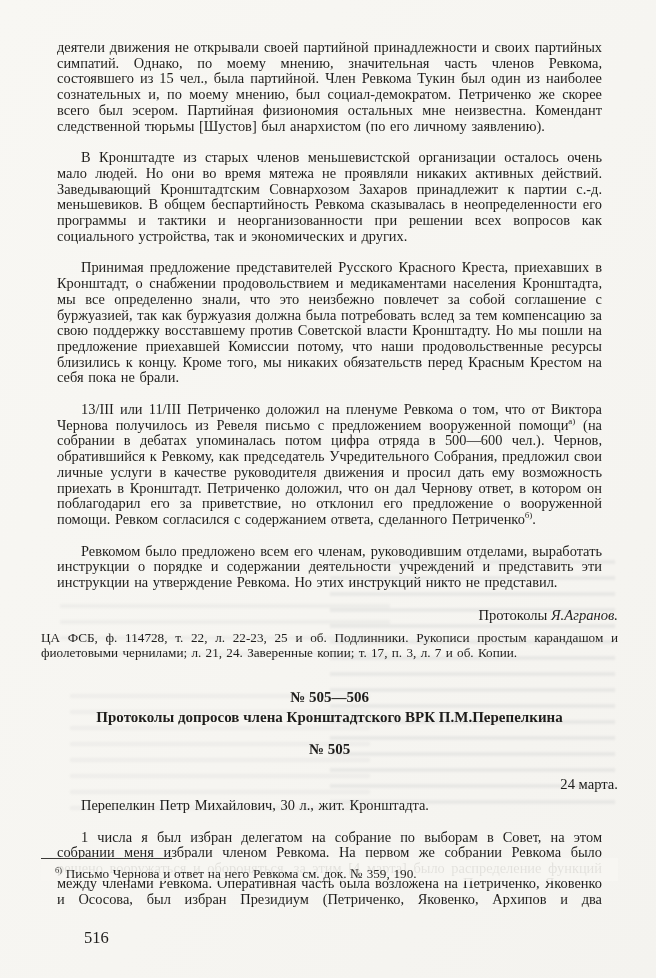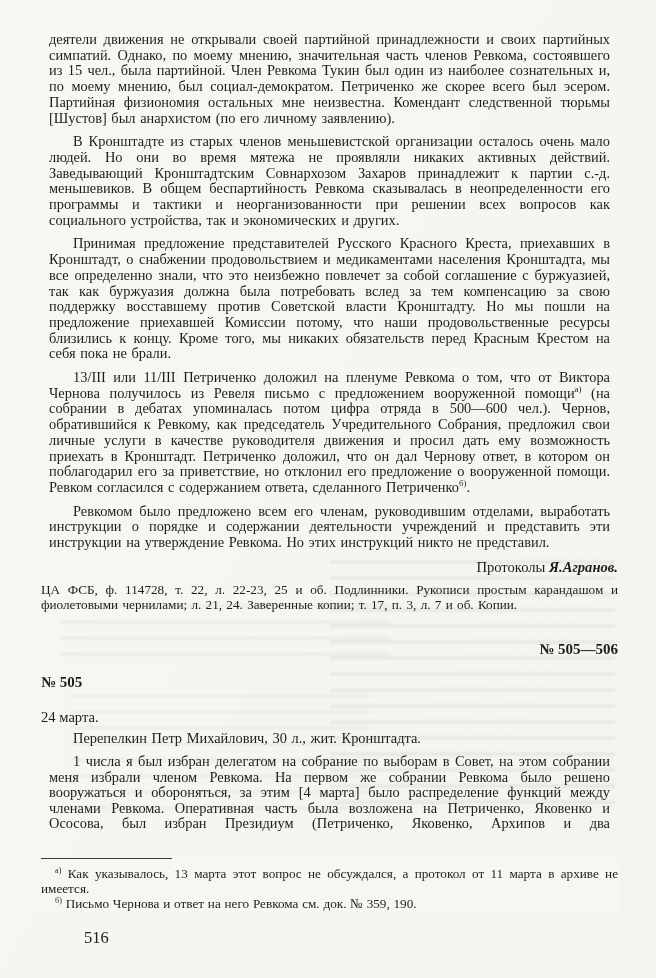--- a/index.html
+++ b/index.html
@@ -8,54 +8,54 @@
     width:656px;height:978px;
     background:linear-gradient(120deg,#f8f7f3 0%,#f6f5f1 55%,#f4f3ef 100%);
     font-family:"Liberation Serif","DejaVu Serif",serif;
     color:#1e1d1b;
     overflow:hidden;
   }
   .content{
     position:absolute;left:41px;top:24px;width:577px;
   }
   .para{
-    margin:8px;
+    margin:16px;
     font-size:14.4px;
     line-height:15.7px;
     text-align:justify;
     text-indent:24px;
     word-spacing:1px;
   }
   .para.no-indent{text-indent:0;}
   .para.cont{text-align-last:justify;}
   sup.fn-ref{font-size:0.62em;line-height:0;vertical-align:super;}
   .signature{
     text-align:right;
     font-size:14.6px;line-height:17px;
     margin-top:6px;margin-bottom:0;
   }
   .sig-name{font-style:italic;}
-  .sig-line .interrogator{font-style:italic;font-weight:bold;}
+  .sig-line .interrogator{font-style:italic;}
   .source{
     margin:6px 0 0 0;
     font-size:13.2px;line-height:15.2px;
     text-align:justify;word-spacing:1px;
   }
   .doc-heading{
     margin-top:28px;
-    text-align:right;font-weight:bold;
+    text-align:center;font-weight:bold;
     font-size:15px;line-height:18.5px;
   }
   .doc-number-range{margin-bottom:1px;}
   .doc-number{
-    margin-top:14px;text-align:left;
+    margin-top:14px;text-align:center;
     font-weight:bold;font-size:15px;line-height:18px;
   }
   .doc-date{
-    margin-top:18px;text-align:left;
+    margin-top:18px;text-align:right;
     font-size:14.6px;line-height:16px;
   }
   .person{margin-top:6px;}
   .last-para{line-height:15.4px;}
   .footnote-area{
     position:absolute;left:41px;top:858px;width:577px;
     background:rgba(247,246,242,0.9);
   }
   .footnote-rule{
     width:131px;height:0;
@@ -111,33 +111,33 @@
     <p class="para">Ревкомом было предложено всем его членам, руководившим отделами, выработать инструкции о порядке и содержании деятельности учреждений и представить эти инструкции на утверждение Ревкома. Но этих инструкций никто не представил.</p>
 
     <div class="signature">
       <div class="sig-line"><span>Протоколы</span> <span class="interrogator">Я.Агранов.</span></div>
     </div>
 
     <p class="source">ЦА ФСБ, ф. 114728, т. 22, л. 22-23, 25 и об. Подлинники. Рукописи простым карандашом и фиолетовыми чернилами; л. 21, 24. Заверенные копии; т. 17, п. 3, л. 7 и об. Копии.</p>
 
     <div class="doc-heading">
       <div class="doc-number-range">№ 505—506</div>
+      <div class="doc-title">Протоколы допросов члена Кронштадтского ВРК П.М.Перепелкина</div>
     </div>
 
     <div class="doc-number">№ 505</div>
 
     <div class="doc-date">24 марта.</div>
 
     <p class="para person">Перепелкин Петр Михайлович, 30 л., жит. Кронштадта.</p>
 
     <p class="para cont last-para">1 числа я был избран делегатом на собрание по выборам в Совет, на этом собрании меня избрали членом Ревкома. На первом же собрании Ревкома было решено вооружаться и обороняться, за этим [4 марта] было распределение функций между членами Ревкома. Оперативная часть была возложена на Петриченко, Яковенко и Ососова, был избран Президиум (Петриченко, Яковенко, Архипов и два</p>
 
   </div>
 
   <div class="footnote-area">
     <div class="footnote-rule"></div>
-    <p class="footnote"><sup class="fn-ref">а)</sup> <span>Как указывалось, 13 марта этот вопрос не обсуждался, а протокол от 11 марта в архиве не имеется.</span></p>
     <p class="footnote"><sup class="fn-ref">б)</sup> <span>Письмо Чернова и ответ на него Ревкома см. док. № 359, 190.</span></p>
   </div>
 
   <div class="page-number">516</div>
 
 </div>
 
 </body></html>

